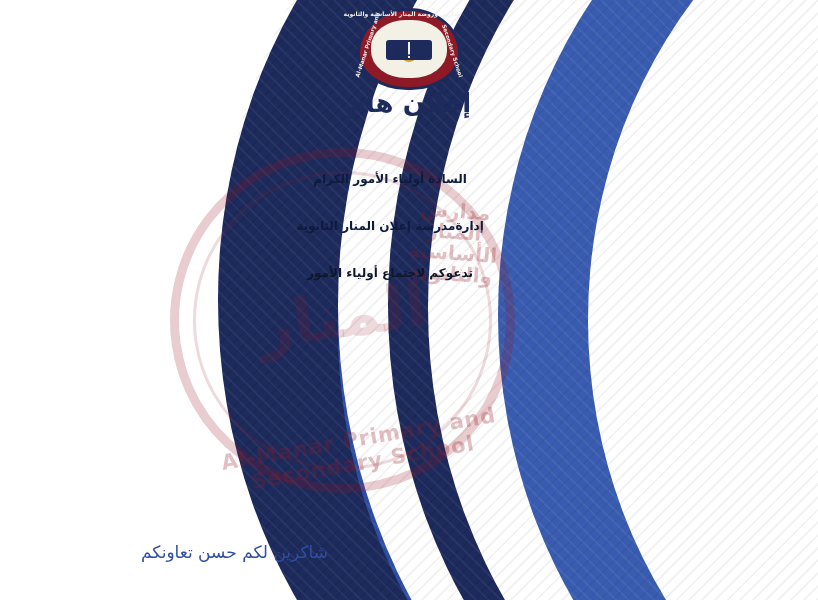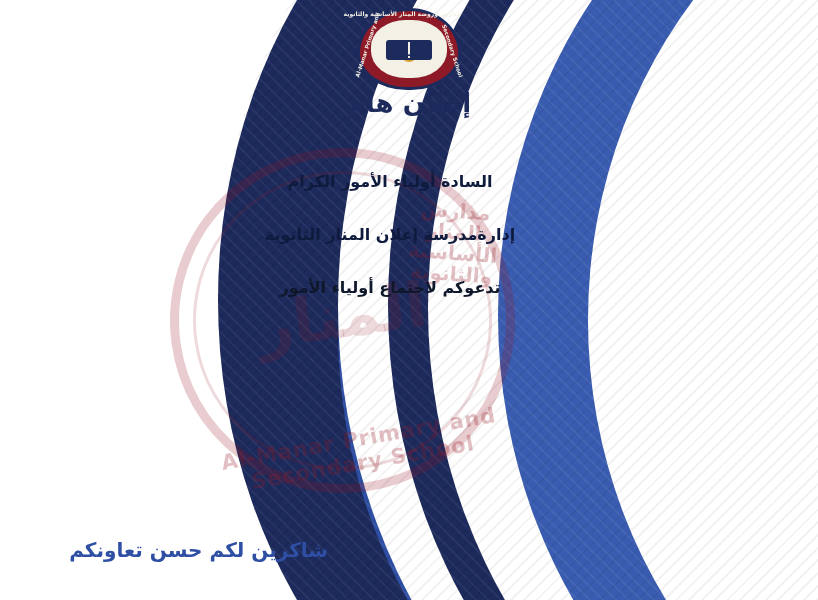--- a/index.html
+++ b/index.html
@@ -267,36 +267,36 @@
 
   .body {
     position: absolute;
     top: 170px;
     left: 40px;
     width: 700px;
     text-align: center;
   }
   .line {
     color: #0f1b3d;
-    font-size: 16px;
+    font-size: 12px;
     font-weight: bold;
     margin-bottom: 29px;
     line-height: 1.5;
     white-space: nowrap;
   }
   .line.red { color: #0f172a; }
   .line.last { margin-bottom: 0; }
 
   .footer {
     position: absolute;
     bottom: 38px;
     right: 490px;
     color: #2e4fa3;
-    font-size: 20px;
-    font-weight: bold;
+    font-size: 17px;
+    font-weight: normal;
     white-space: nowrap;
   }
 </style>
 </head>
 <body>
 
 <div class="poster">
 
   <div class="swoosh swoosh-navy"></div>
   <div class="swoosh swoosh-blue"></div>

